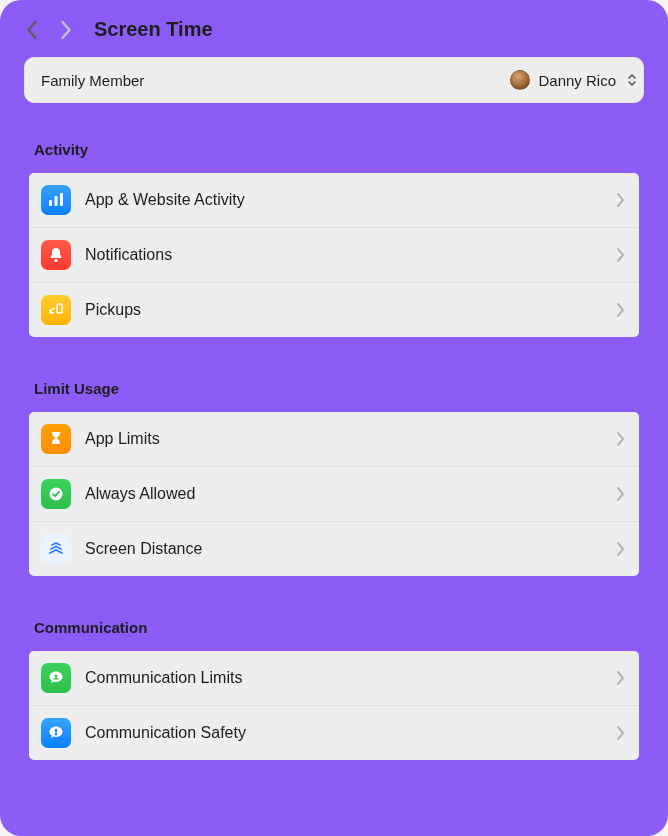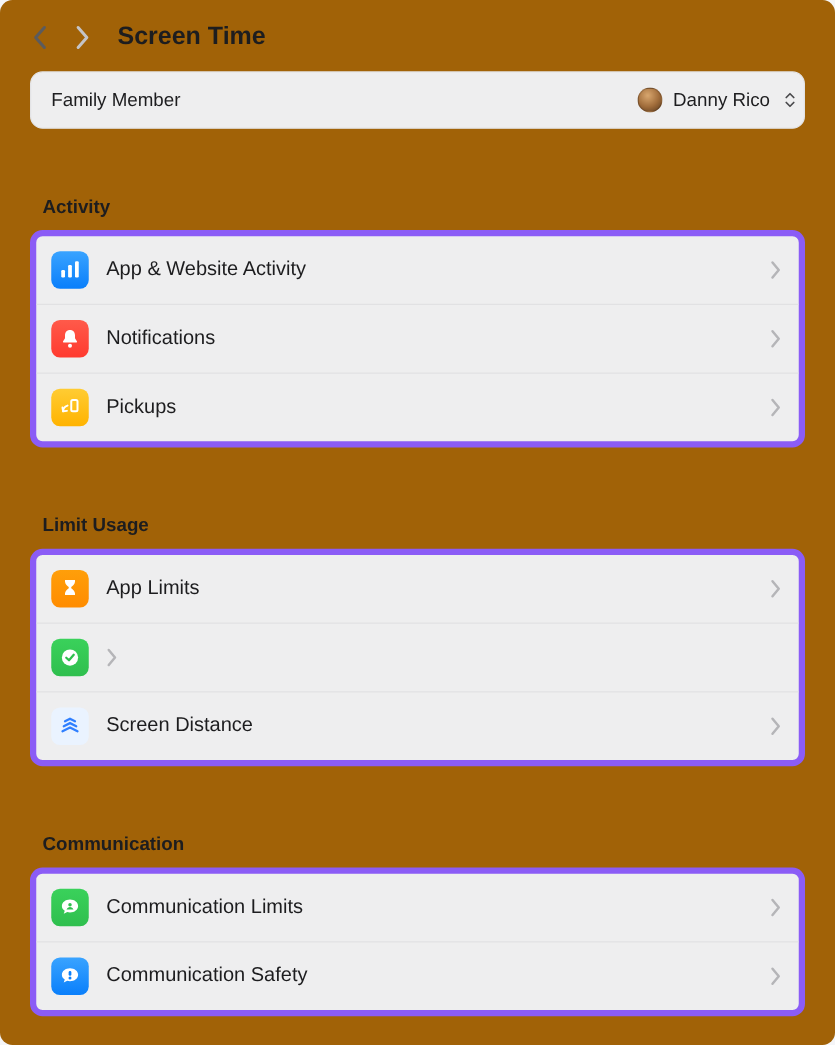--- a/index.html
+++ b/index.html
@@ -10,22 +10,22 @@
     }
     html, body {
       width: 668px;
       height: 836px;
       background: #f5f5f7;
       overflow: hidden;
     }
     .window {
       width: 100%;
       height: 100%;
-      background: #a16207;
-      border-radius: 10px;
+      background: #8b5cf6;
+      border-radius: 21px;
       overflow: hidden;
       position: relative;
     }
     .header {
       display: flex;
       align-items: center;
       padding: 18px 18px 14px 26px;
       gap: 16px;
     }
     .nav-btns {
@@ -88,21 +88,21 @@
       align-items: center;
       justify-content: center;
       gap: 0;
     }
     .dropdown-caret svg {
       width: 12px;
       height: 16px;
       display: block;
     }
     .section {
-      margin-top: 54px;
+      margin-top: 38px;
     }
     .section-title {
       font-size: 15px;
       font-weight: 700;
       color: #1d1d1f;
       margin-bottom: 10px;
       padding-left: 10px;
     }
     .list {
       background: #eeeeef;
@@ -270,20 +270,21 @@
           </div>
         </div>
 
         <div class="list-row">
           <div class="app-icon bg-green">
             <svg viewBox="0 0 18 18">
                 <circle cx="9" cy="9" r="6.5" fill="#fff"></circle>
                 <polyline points="6,9.2 8.2,11.2 12,6.8" fill="none" stroke="#2fbf4e" stroke-width="1.8" stroke-linecap="round" stroke-linejoin="round"></polyline>
               </svg>
           </div>
+          <div class="row-label">Always Allowed</div>
           <div class="row-chevron">
             <svg viewBox="0 0 9 16">
                 <polyline points="2,2 7,8 2,14" fill="none" stroke="#b5b5b8" stroke-width="2" stroke-linecap="round" stroke-linejoin="round"></polyline>
               </svg>
           </div>
         </div>
 
         <div class="list-row">
           <div class="app-icon bg-lightblue">
             <svg viewBox="0 0 18 18">

